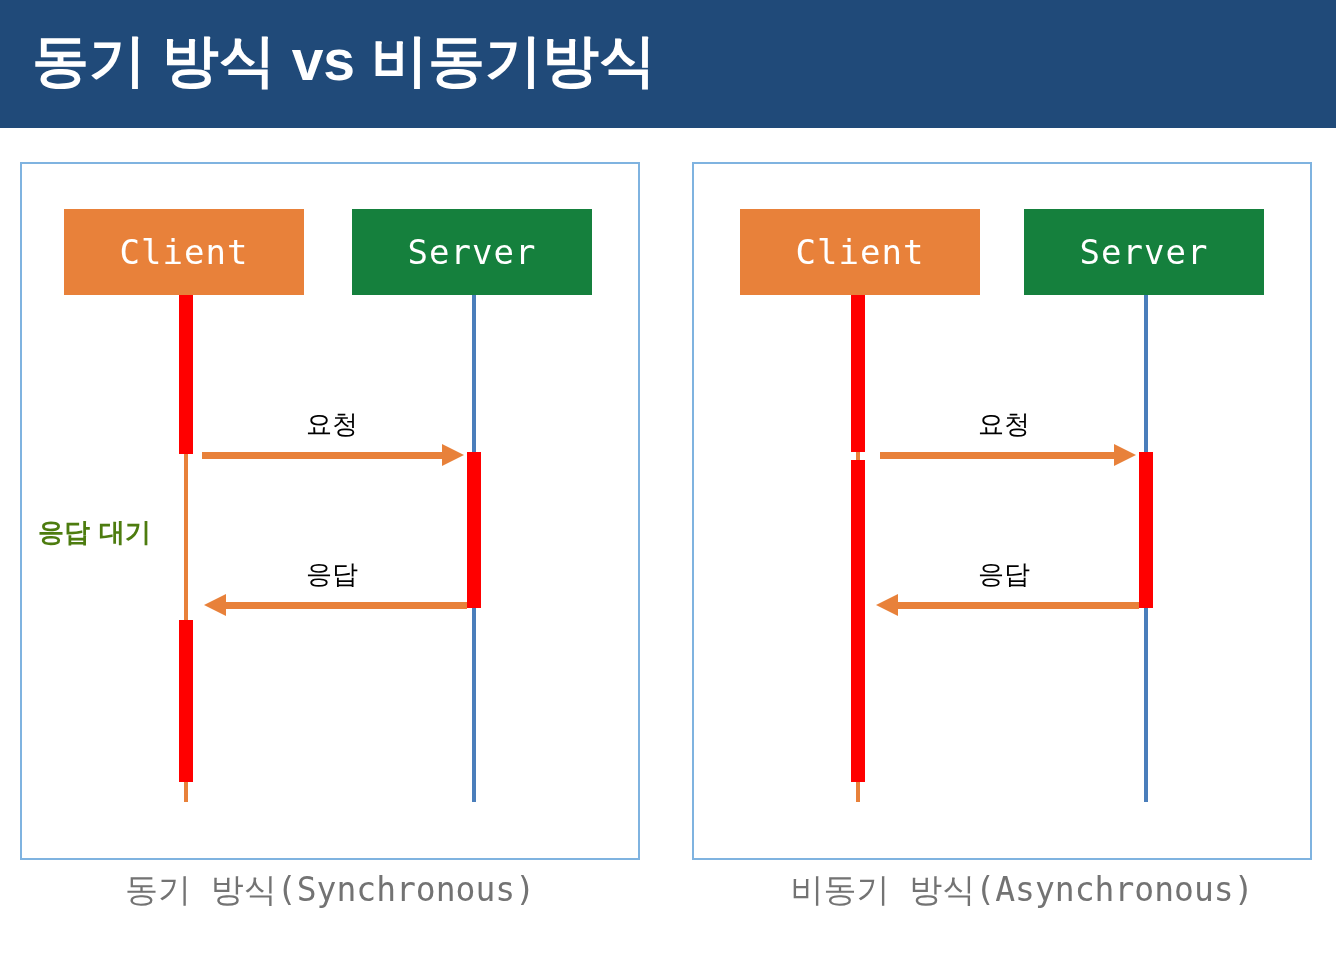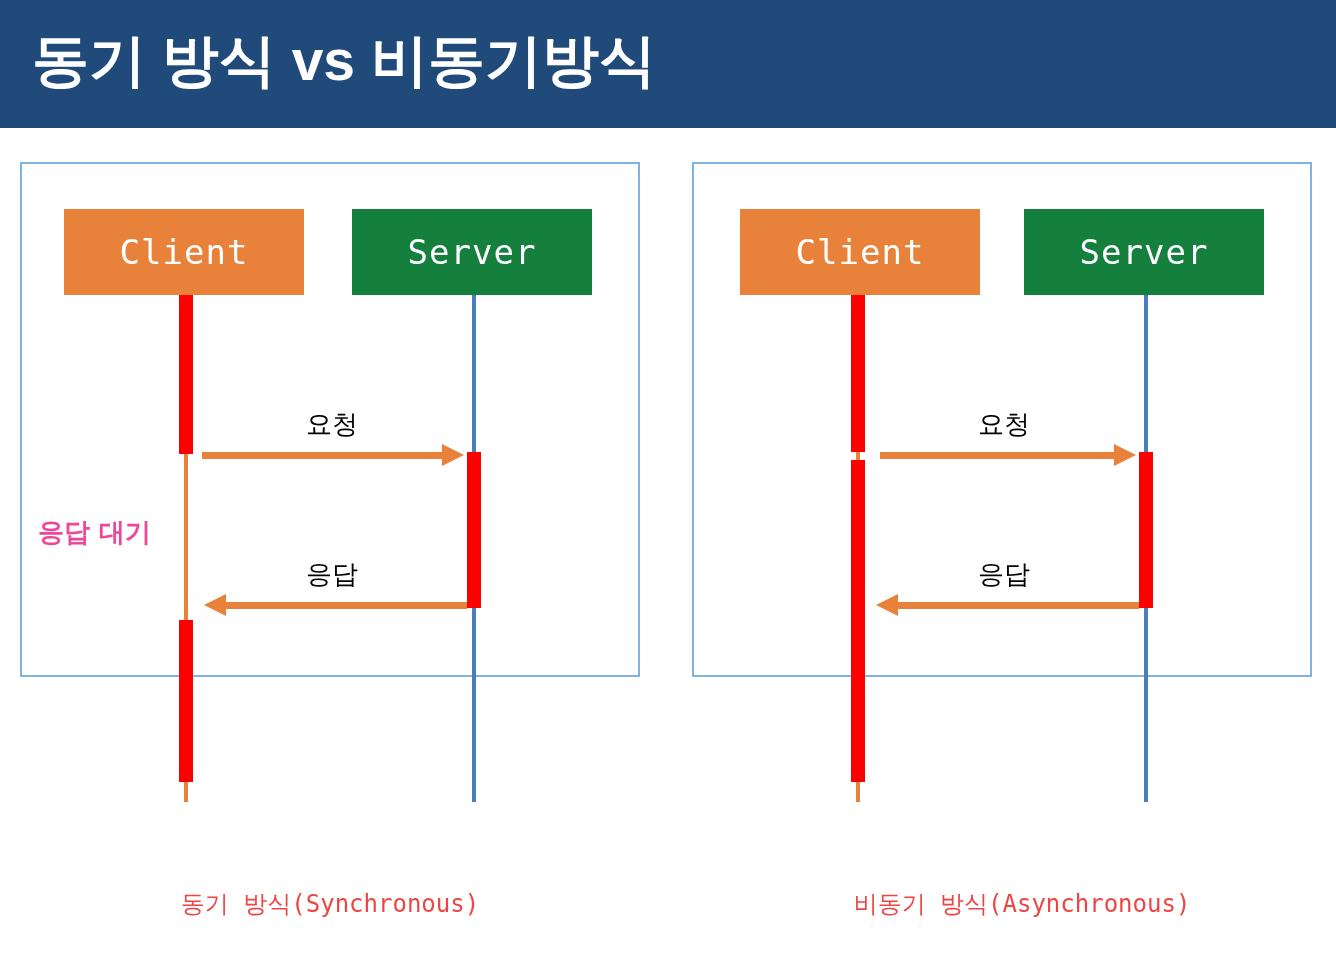--- a/index.html
+++ b/index.html
@@ -37,21 +37,21 @@
     letter-spacing: 0px;
     white-space: nowrap;
     font-family: Liberation Sans, sans-serif;
   }
 
   
   .panel {
     position: absolute;
     top: 162px;
     width: 620px;
-    height: 515px;
+    height: 698px;
     border: 2px solid #7FB3E0;
     background: #ffffff;
     box-sizing: border-box;
   }
   #panel-sync  { left: 20px; }
   #panel-async { left: 692px; }
 
   
   .participant-box {
     position: absolute;
@@ -105,38 +105,37 @@
     font-size: 26px;
     font-weight: normal;
     text-align: center;
     white-space: nowrap;
     font-family: "DejaVu Sans", "Liberation Sans", sans-serif;
   }
 
   
   .note-label {
     position: absolute;
-    color: #ec4899;
+    color: #4d7c0f;
     font-size: 26px;
     font-weight: bold;
     white-space: nowrap;
     font-family: "DejaVu Sans", "Liberation Sans", sans-serif;
   }
 
   
   .caption {
     position: absolute;
     top: 868px;
     width: 620px;
     text-align: center;
-    color: #ef4444;
-    font-size: 24px;
+    color: #737373;
+    font-size: 33px;
     white-space: nowrap;
     font-family: "DejaVu Sans Mono", "Liberation Mono", monospace;
-    margin-top: 20px;
   }
   #caption-sync  { left: 20px; }
   #caption-async { left: 712px; }
 </style>
 </head>
 <body>
 
 <div id="slide-header">
   <div id="slide-title">동기 방식 vs 비동기방식</div>
 </div>

